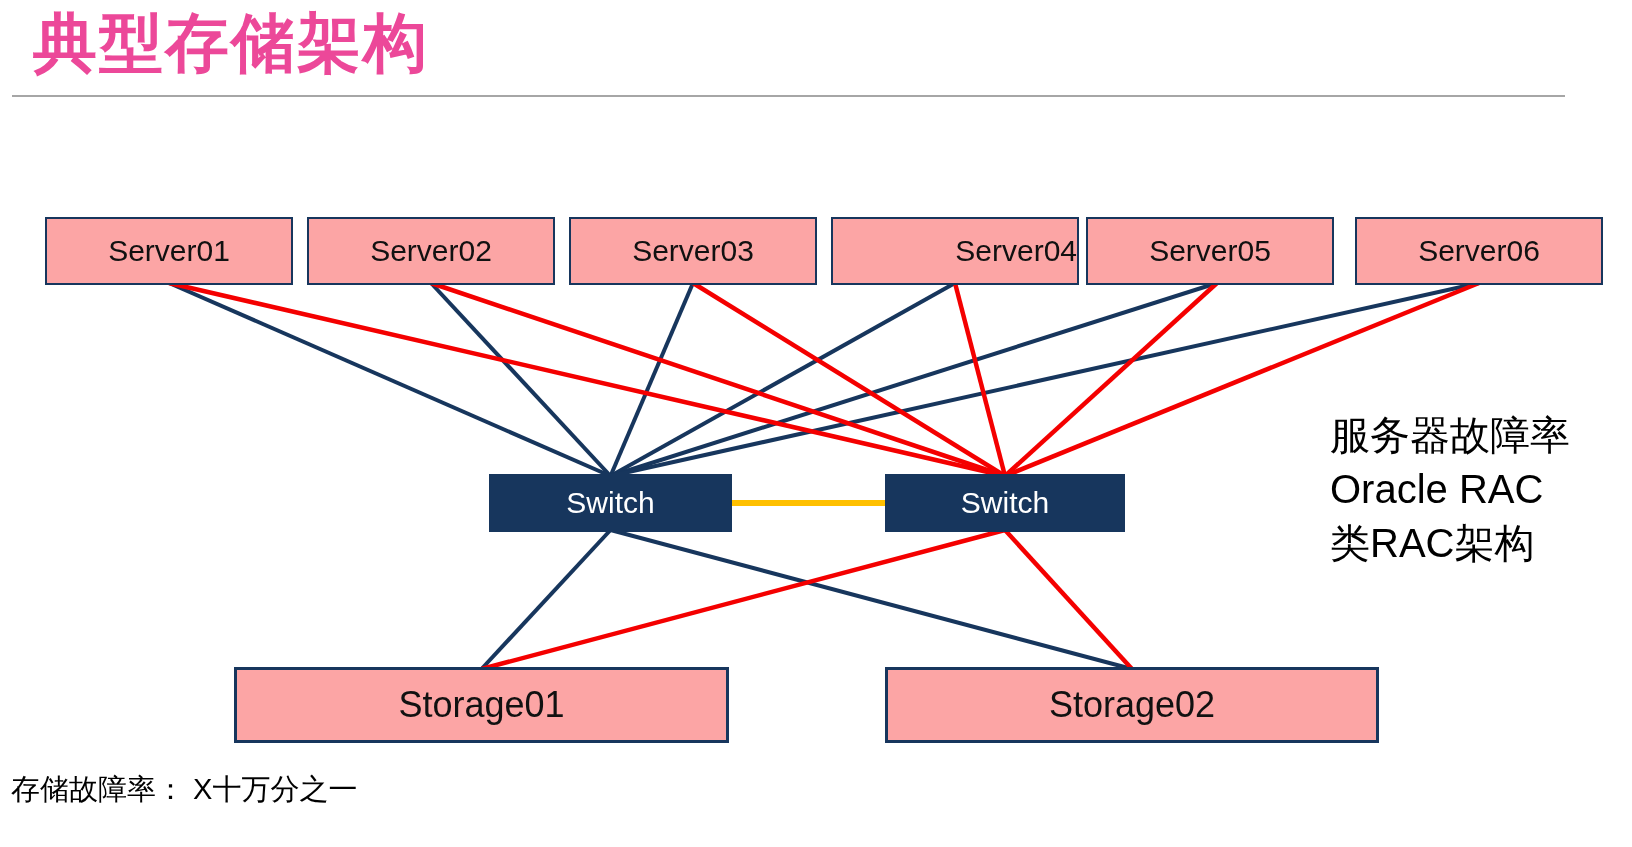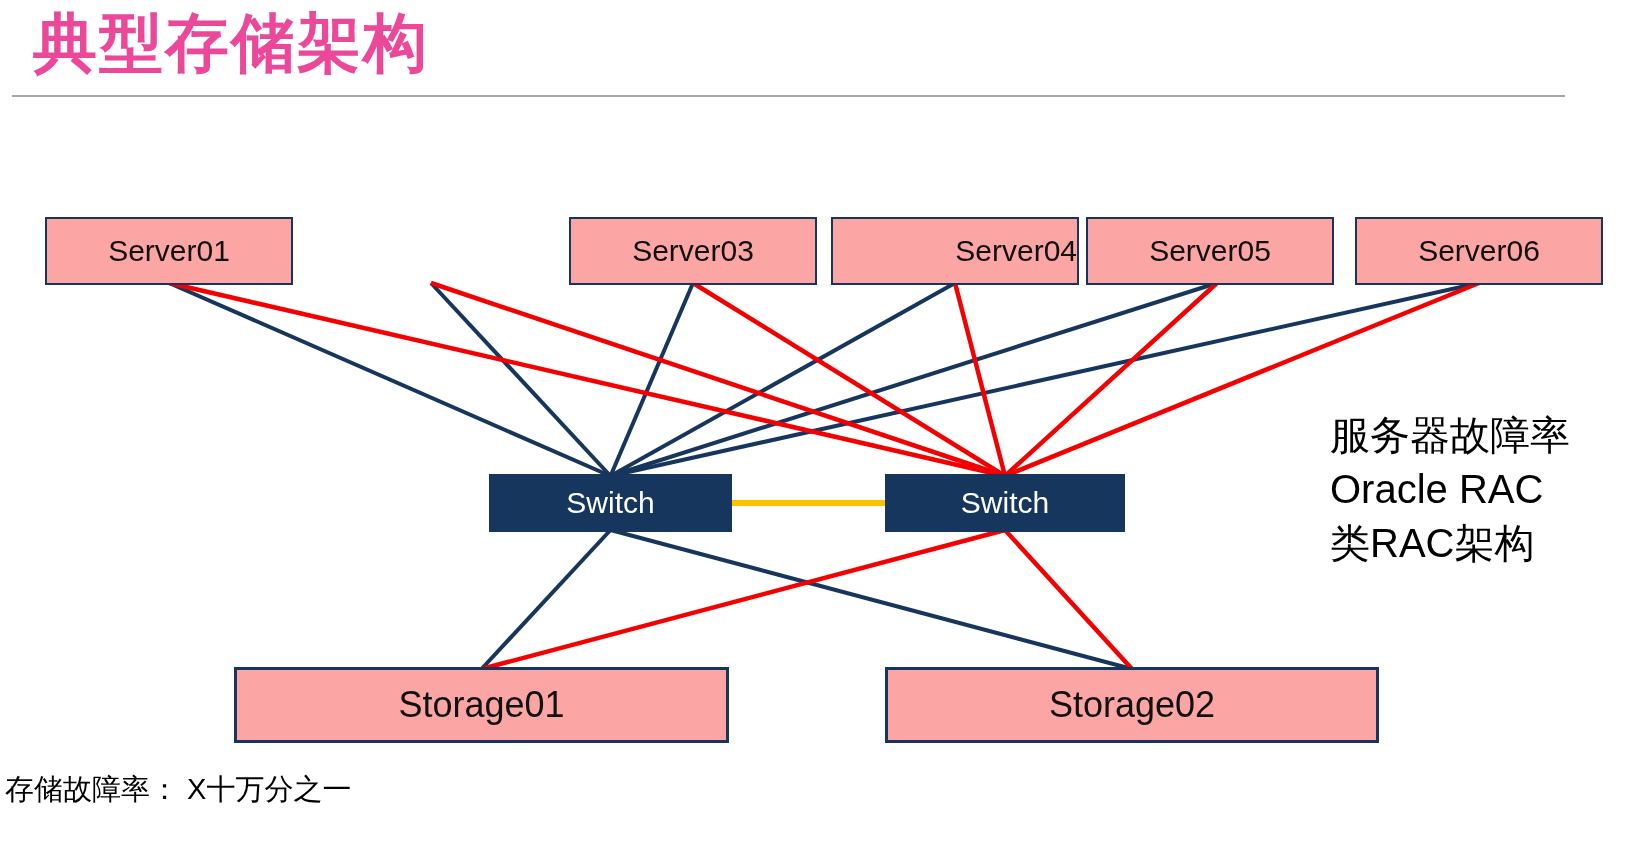--- a/index.html
+++ b/index.html
@@ -13,21 +13,21 @@
   #server-1{left:45px;}  #server-2{left:307px;} #server-3{left:569px;}
   #server-4{left:831px;justify-content:flex-end;} #server-5{left:1086px;} #server-6{left:1355px;}
   #switch-1{left:489px;width:243px;}
   #switch-2{left:885px;width:240px;}
   #storage-1{left:234px;width:495px;}
   #storage-2{left:885px;width:494px;}
   .page-title{position:absolute;left:33px;top:0px;font-size:64px;font-weight:bold;color:#ec4899;z-index:2;letter-spacing:2px;}
   .divider{position:absolute;left:12px;top:95px;width:1553px;height:2px;background:#A6A6A6;z-index:2;}
   .note{position:absolute;color:#000;z-index:2;}
   #note-server-rate{left:5px;top:372px;font-size:29px;}
-  #note-storage-rate{left:5px;top:770px;font-size:29px;}
+  #note-storage-rate{left:11px;top:770px;font-size:29px;}
   #note-cluster{left:1330px;top:408px;font-size:40px;line-height:54px;}
 </style>
 </head>
 <body>
 
 <div id="slide">
 
   <div class="page-title">典型存储架构</div>
   <div class="divider"></div>
 
@@ -46,20 +46,23 @@
       <line x1="955" y1="283" x2="1005" y2="476" stroke="#F40000" stroke-width="4.5"></line>
       <line x1="1217" y1="283" x2="1005" y2="476" stroke="#F40000" stroke-width="4.5"></line>
       <line x1="1479" y1="283" x2="1005" y2="476" stroke="#F40000" stroke-width="4.5"></line>
       <line x1="1005" y1="530" x2="481.5" y2="669" stroke="#F40000" stroke-width="4.5"></line>
       <line x1="1005" y1="530" x2="1132" y2="669" stroke="#F40000" stroke-width="4.5"></line>
       <line x1="732" y1="503" x2="885" y2="503" stroke="#FFC000" stroke-width="6"></line>
     </svg>
 
   <div class="node server" id="server-1">
     <span>Server01</span>
+  </div>
+  <div class="node server" id="server-2">
+    <span>Server02</span>
   </div>
   <div class="node server" id="server-3">
     <span>Server03</span>
   </div>
   <div class="node server" id="server-4">
     <span>Server04</span>
   </div>
   <div class="node server" id="server-5">
     <span>Server05</span>
   </div>

